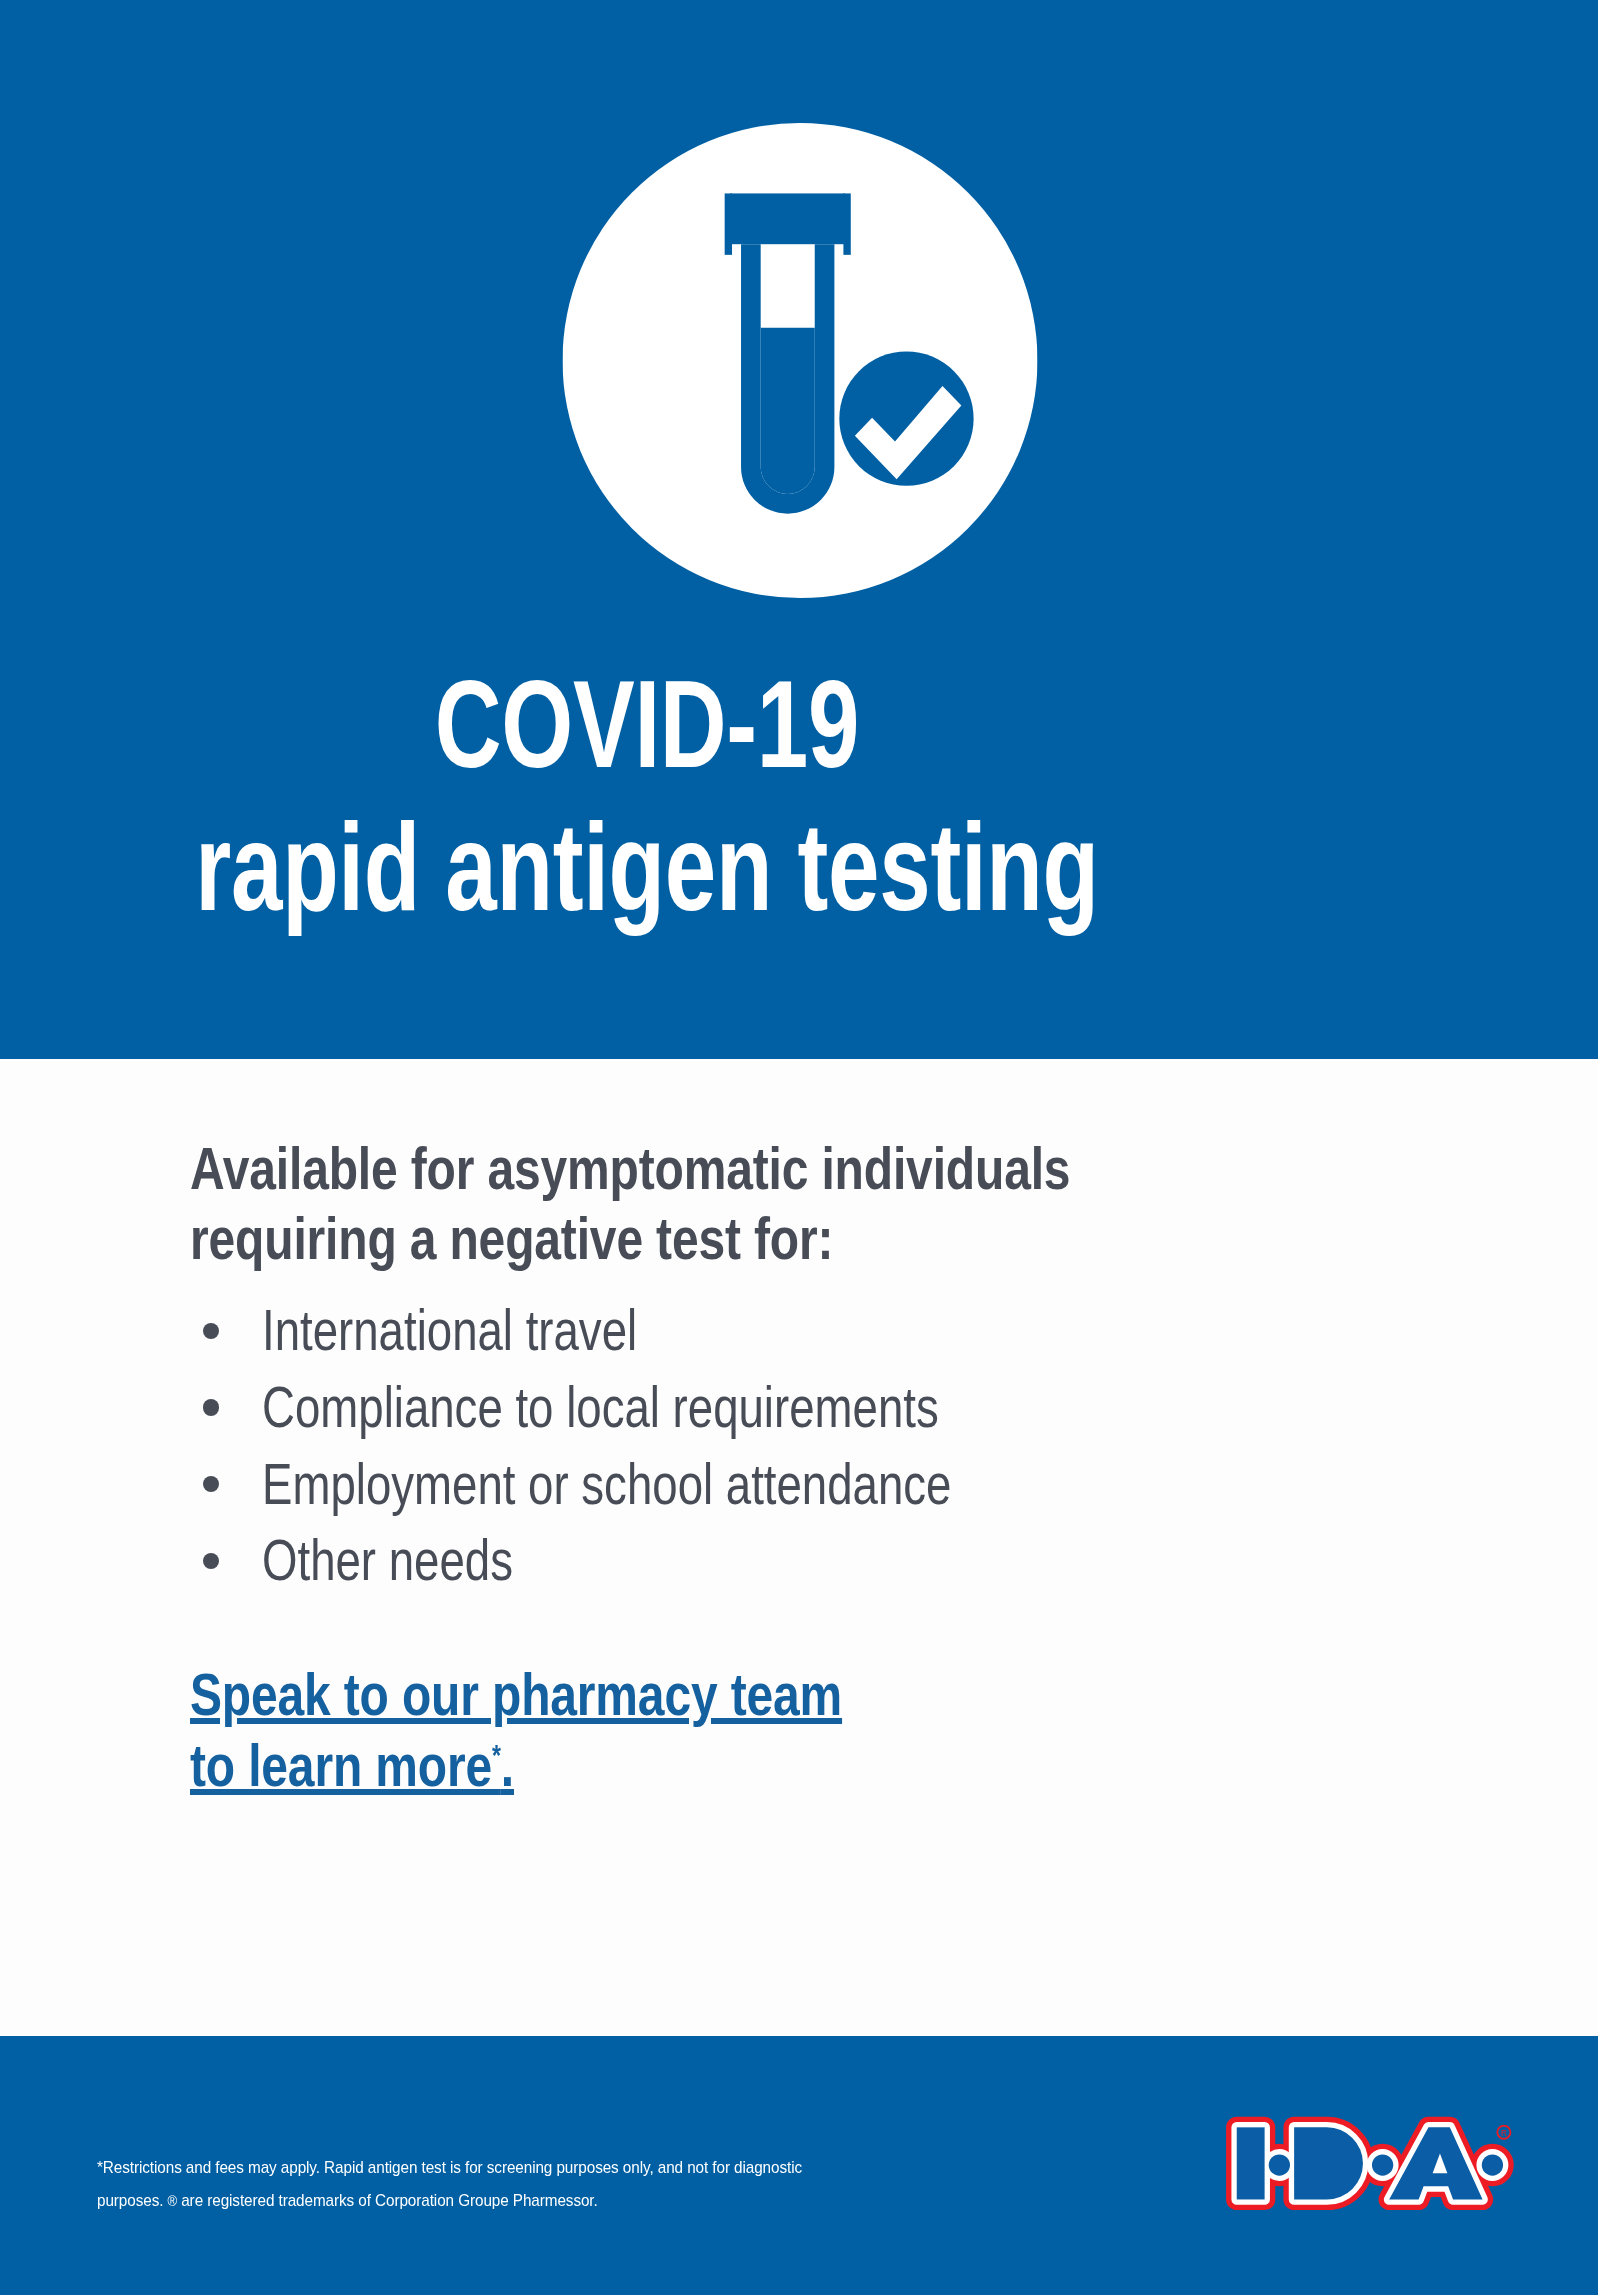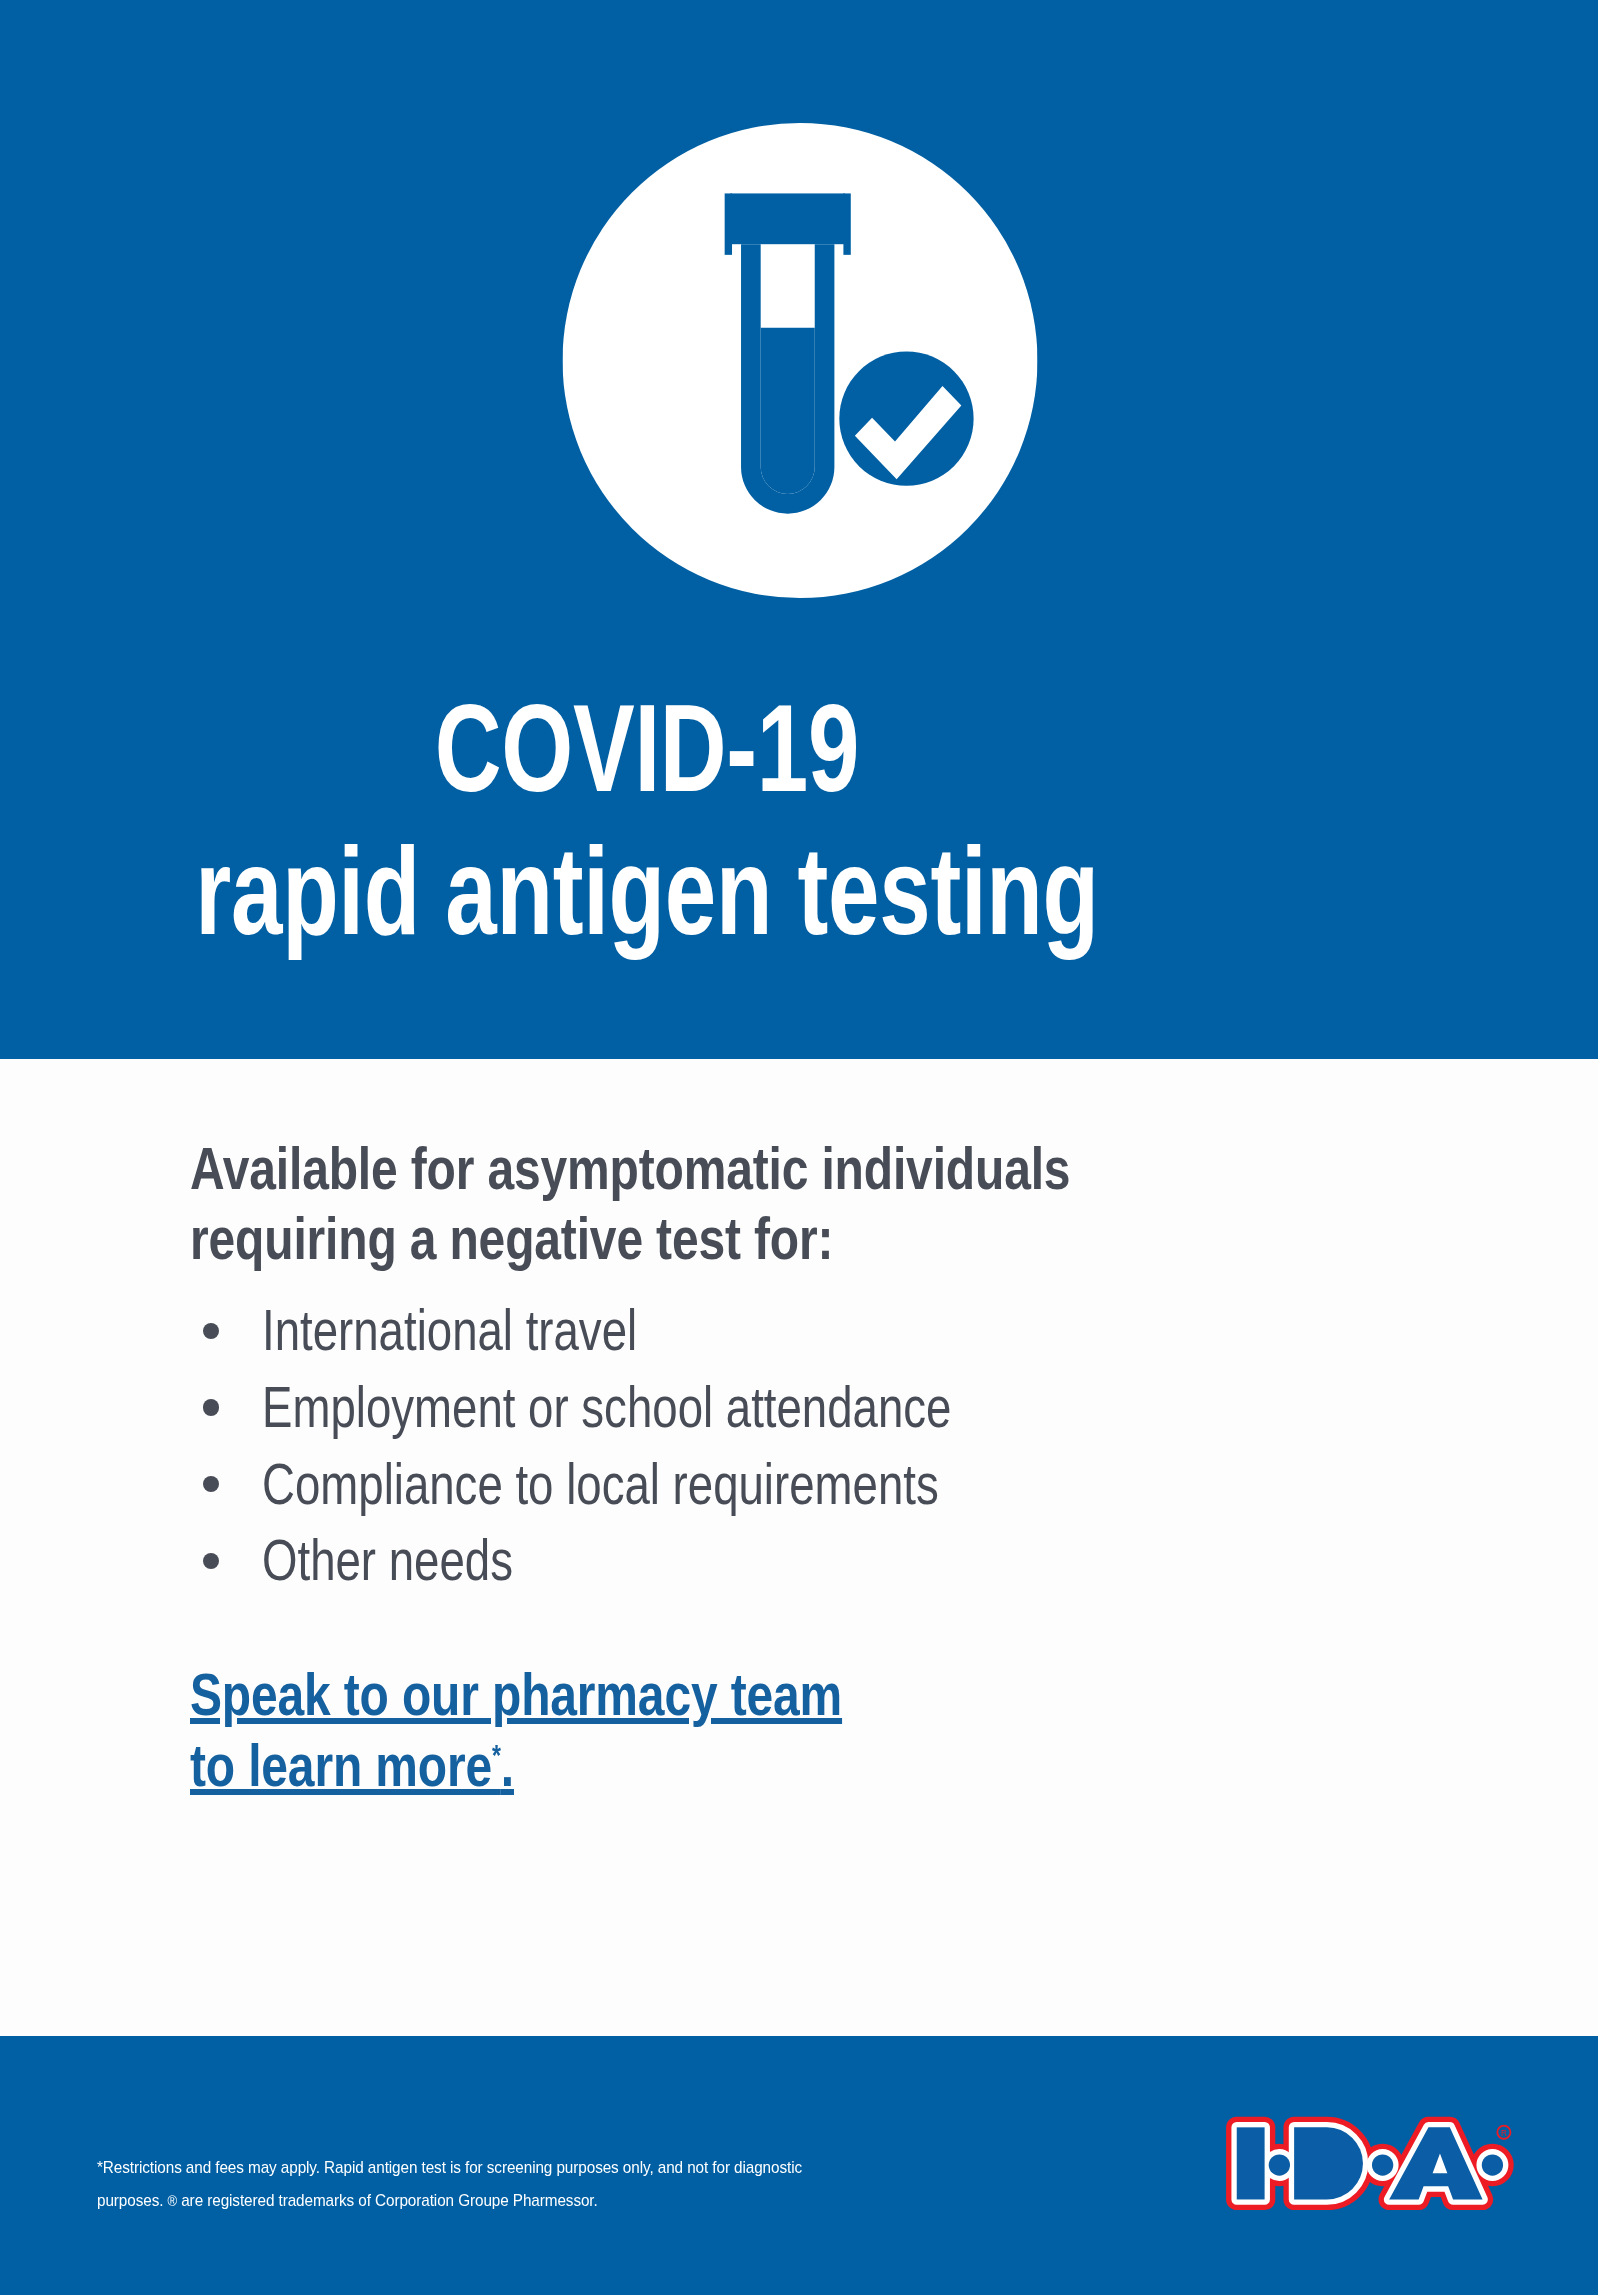--- a/index.html
+++ b/index.html
@@ -36,21 +36,20 @@
     height: 475px;
   }
   .icon-wrap svg { display: block; width: 475px; height: 475px; }
 
   .title-block {
     position: absolute;
     left: 0;
     top: 656px;
     width: 1294px;
     text-align: center;
-    margin-top: 24px;
   }
   .title-line {
     color: #ffffff;
     font-weight: bold;
     line-height: 1.08;
     letter-spacing: -0.4px;
     white-space: nowrap;
     transform: scaleX(0.74);
     transform-origin: center center;
   }
@@ -225,25 +224,25 @@
         <div>requiring a negative test for:</div>
       </div>
 
       <ul class="bullet-list">
         <li class="bullet-item">
           <span class="bullet-dot"></span>
           <span class="btxt">International travel</span>
         </li>
         <li class="bullet-item">
           <span class="bullet-dot"></span>
-          <span class="btxt">Employment or school attendance</span>
+          <span class="btxt">Compliance to local requirements</span>
         </li>
         <li class="bullet-item">
           <span class="bullet-dot"></span>
-          <span class="btxt">Compliance to local requirements</span>
+          <span class="btxt">Employment or school attendance</span>
         </li>
         <li class="bullet-item">
           <span class="bullet-dot"></span>
           <span class="btxt">Other needs</span>
         </li>
       </ul>
 
       <div class="cta">
         <span class="cta-line">Speak to our pharmacy team</span>
         <span class="cta-line"><span>to learn more</span><sup>*</sup><span>.</span></span>

